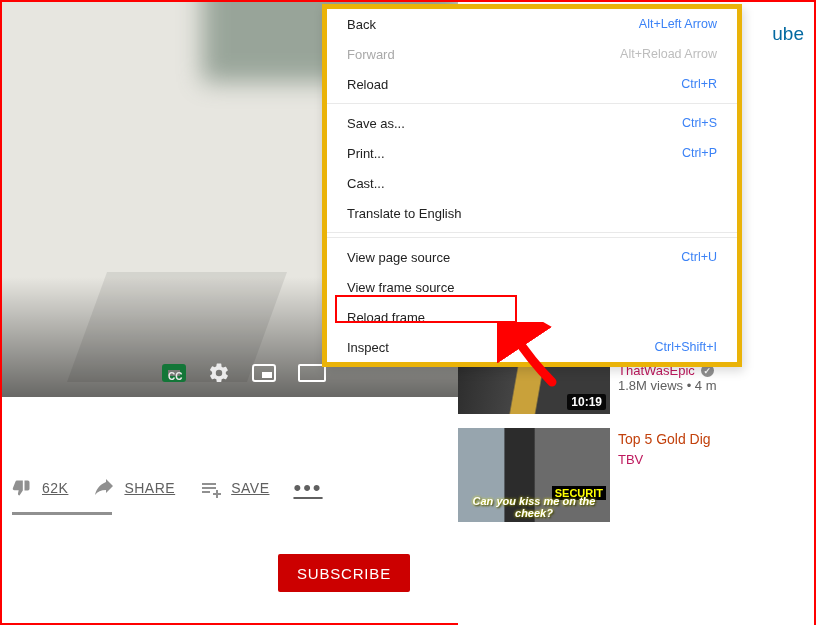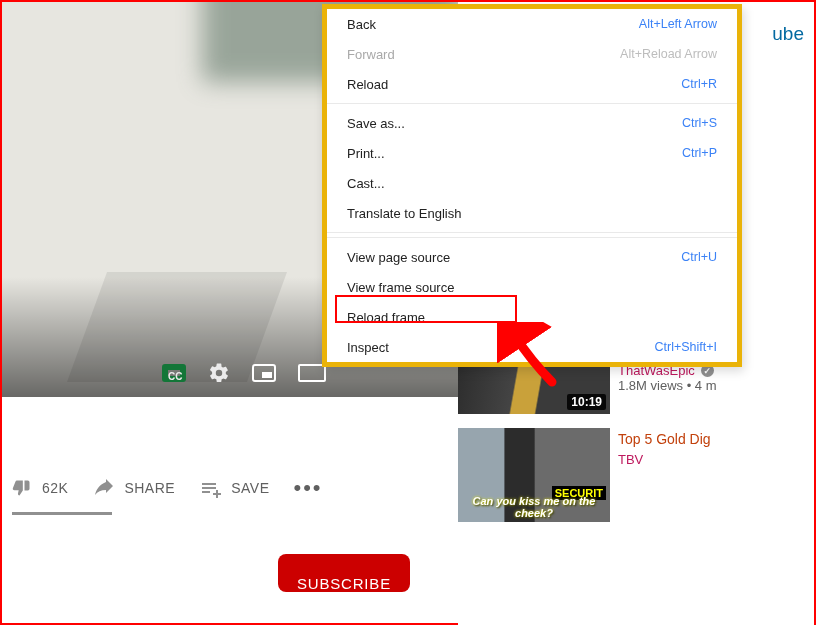--- a/index.html
+++ b/index.html
@@ -35,37 +35,37 @@
     font-size: 10px; font-weight: 700; color: #fff; line-height: 14px; text-align: center;
   }
   .gear-icon { font-size: 20px; }
   .mini-box { width: 24px; height: 18px; border: 2px solid #fff; border-radius: 3px; position: relative; }
   .mini-box::after { content:""; position:absolute; right:2px; bottom:2px; width:10px; height:6px; background:#fff; }
   .theater-box { width: 28px; height: 18px; border: 2px solid #fff; border-radius: 2px; }
 
   
   .action-row {
     position: absolute; left: 10px; top: 475px; display: flex; align-items: center; gap: 24px;
-    color: #606060; font-size: 14px; font-weight: 500;
+    color: #606060; font-size: 14px; font-weight: 500; text-decoration: underline;
   }
   .action-item { display: inline-flex; align-items: center; gap: 10px; letter-spacing: .5px; }
   .thumb-down { width: 20px; height: 20px; display:inline-block; }
   .share-arrow { width: 22px; height: 22px; display:inline-block; }
   .save-icon { width: 22px; height: 22px; display:inline-block; }
   .more-dots { font-size: 22px; letter-spacing: 2px; display:inline-block; line-height:10px; }
 
   .underline {
     position: absolute; left: 10px; top: 510px; width: 100px; height: 3px; background: #909090;
   }
 
   
   .subscribe-btn {
     position: absolute; left: 276px; top: 552px; width: 132px; height: 38px;
     background: #cc0000; color: #fff; font-size: 15px; font-weight: 500; letter-spacing: .8px;
-    display: flex; align-items: flex-end; justify-content: center; border-radius: 8px;
+    display: flex; align-items: center; justify-content: center; border-radius: 2px;
   }
 
   
   .sidebar {
     position: absolute; right: 0; top: 0; width: 356px; height: 625px; background: #fff;
   }
   .side-item { display: flex; gap: 8px; padding: 4px 0; }
   .thumb { width: 152px; height: 94px; background: #888; position: relative; flex: none; overflow:hidden; }
   .thumb .duration {
     position: absolute; right: 4px; bottom: 4px; background: rgba(0,0,0,.85); color: #fff;

